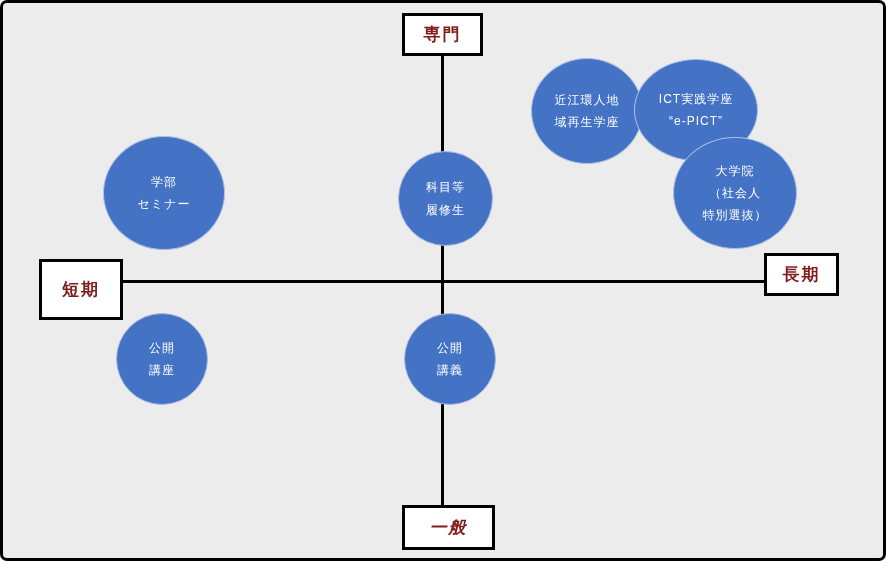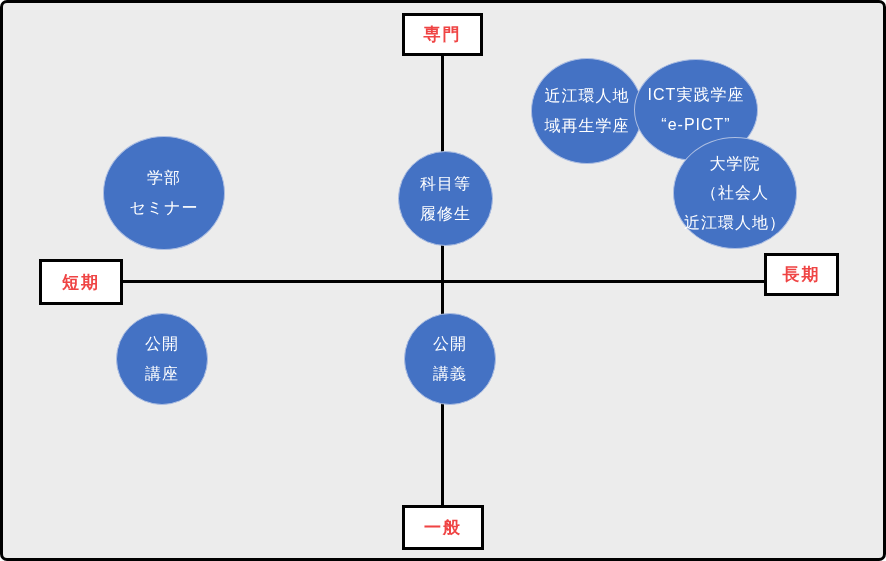--- a/index.html
+++ b/index.html
@@ -25,21 +25,21 @@
   .bubble {
     position: absolute;
     border-radius: 50%;
     background: #4472C4;
     border: 1.5px solid #aebfe2;
     display: flex;
     align-items: center;
     justify-content: center;
     text-align: center;
     color: #ffffff;
-    font-size: 16px;
+    font-size: 12px;
     line-height: 1.85;
     letter-spacing: 1px;
     white-space: pre-line;
   }
   .b-gakubu    { left: 100px; top: 133px; width: 122px; height: 114px; align-items: center; }
   .b-gakujutsu { left: 325px; top: 112px; width:  95px; height:  95px; }
   .b-kamoku    { left: 395px; top: 148px; width:  95px; height:  95px; }
   .b-omi       { left: 528px; top:  55px; width: 112px; height: 106px; }
   .b-ict       { left: 631px; top:  56px; width: 124px; height: 102px; }
   .b-daigakuin { left: 670px; top: 134px; width: 124px; height: 112px; }
@@ -49,27 +49,27 @@
   
   .axisbox {
     position: absolute;
     background: #ffffff;
     border: 3px solid #000000;
     display: flex;
     align-items: center;
     justify-content: center;
     font-size: 17px;
     font-weight: bold;
-    color: #ef4444;
+    color: #7f1d1d;
     letter-spacing: 2px;
   }
   .axisbox.top    { left: 399px; top:  10px; width: 81px; height: 43px; }
-  .axisbox.left   { left:  36px; top: 256px; width: 84px; height: 46px; }
+  .axisbox.left   { left:  36px; top: 256px; width: 84px; height: 61px; }
   .axisbox.right  { left: 761px; top: 250px; width: 75px; height: 43px; }
-  .axisbox.bottom { left: 399px; top: 502px; width: 82px; height: 45px; }
+  .axisbox.bottom { left: 399px; top: 502px; width: 93px; height: 45px; font-style: italic; }
 </style>
 </head>
 <body>
 
 <div class="canvas">
 
   <div class="axis v"></div>
   <div class="axis h"></div>
 
   <div class="bubble b-kamoku">
@@ -80,21 +80,21 @@
     <span>近江環人地
 域再生学座</span>
   </div>
   <div class="bubble b-ict">
     <span>ICT実践学座
 “e-PICT”</span>
   </div>
   <div class="bubble b-daigakuin">
     <span>大学院
 （社会人
-近江環人地）</span>
+特別選抜）</span>
   </div>
   <div class="bubble b-gakubu">
     <span>学部
 セミナー</span>
   </div>
   <div class="bubble b-koza">
     <span>公開
 講座</span>
   </div>
   <div class="bubble b-kogi">

